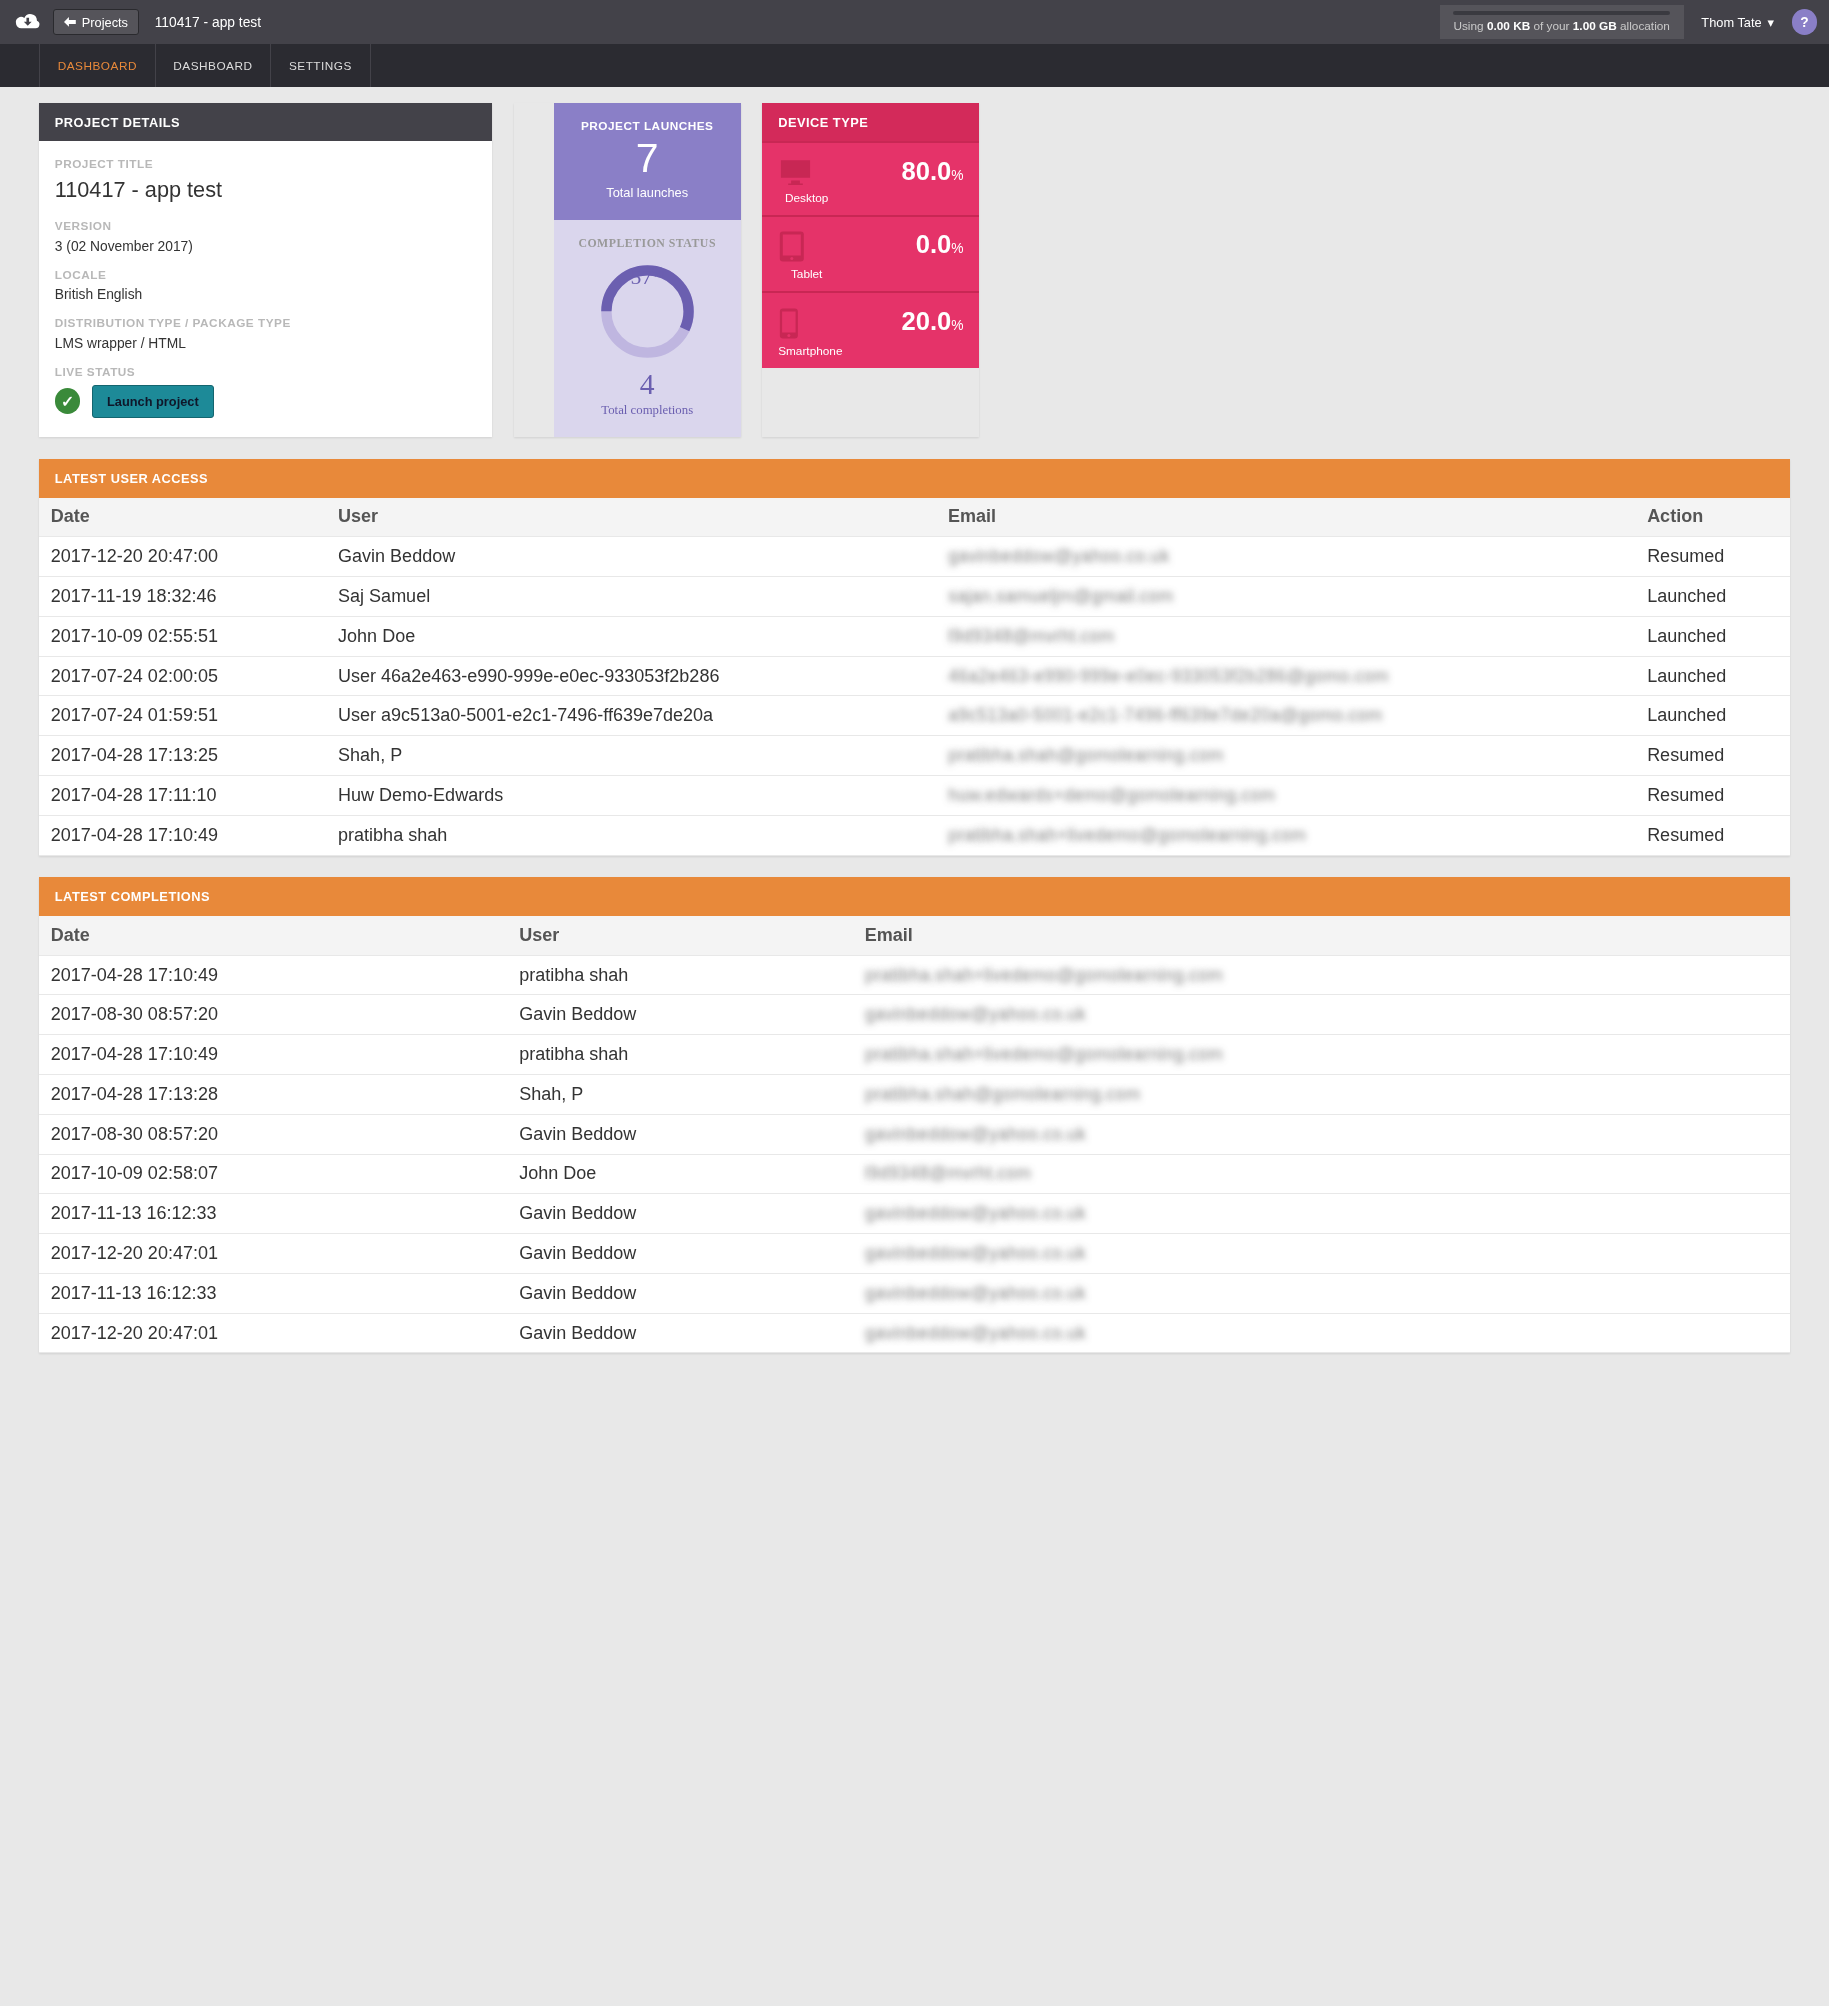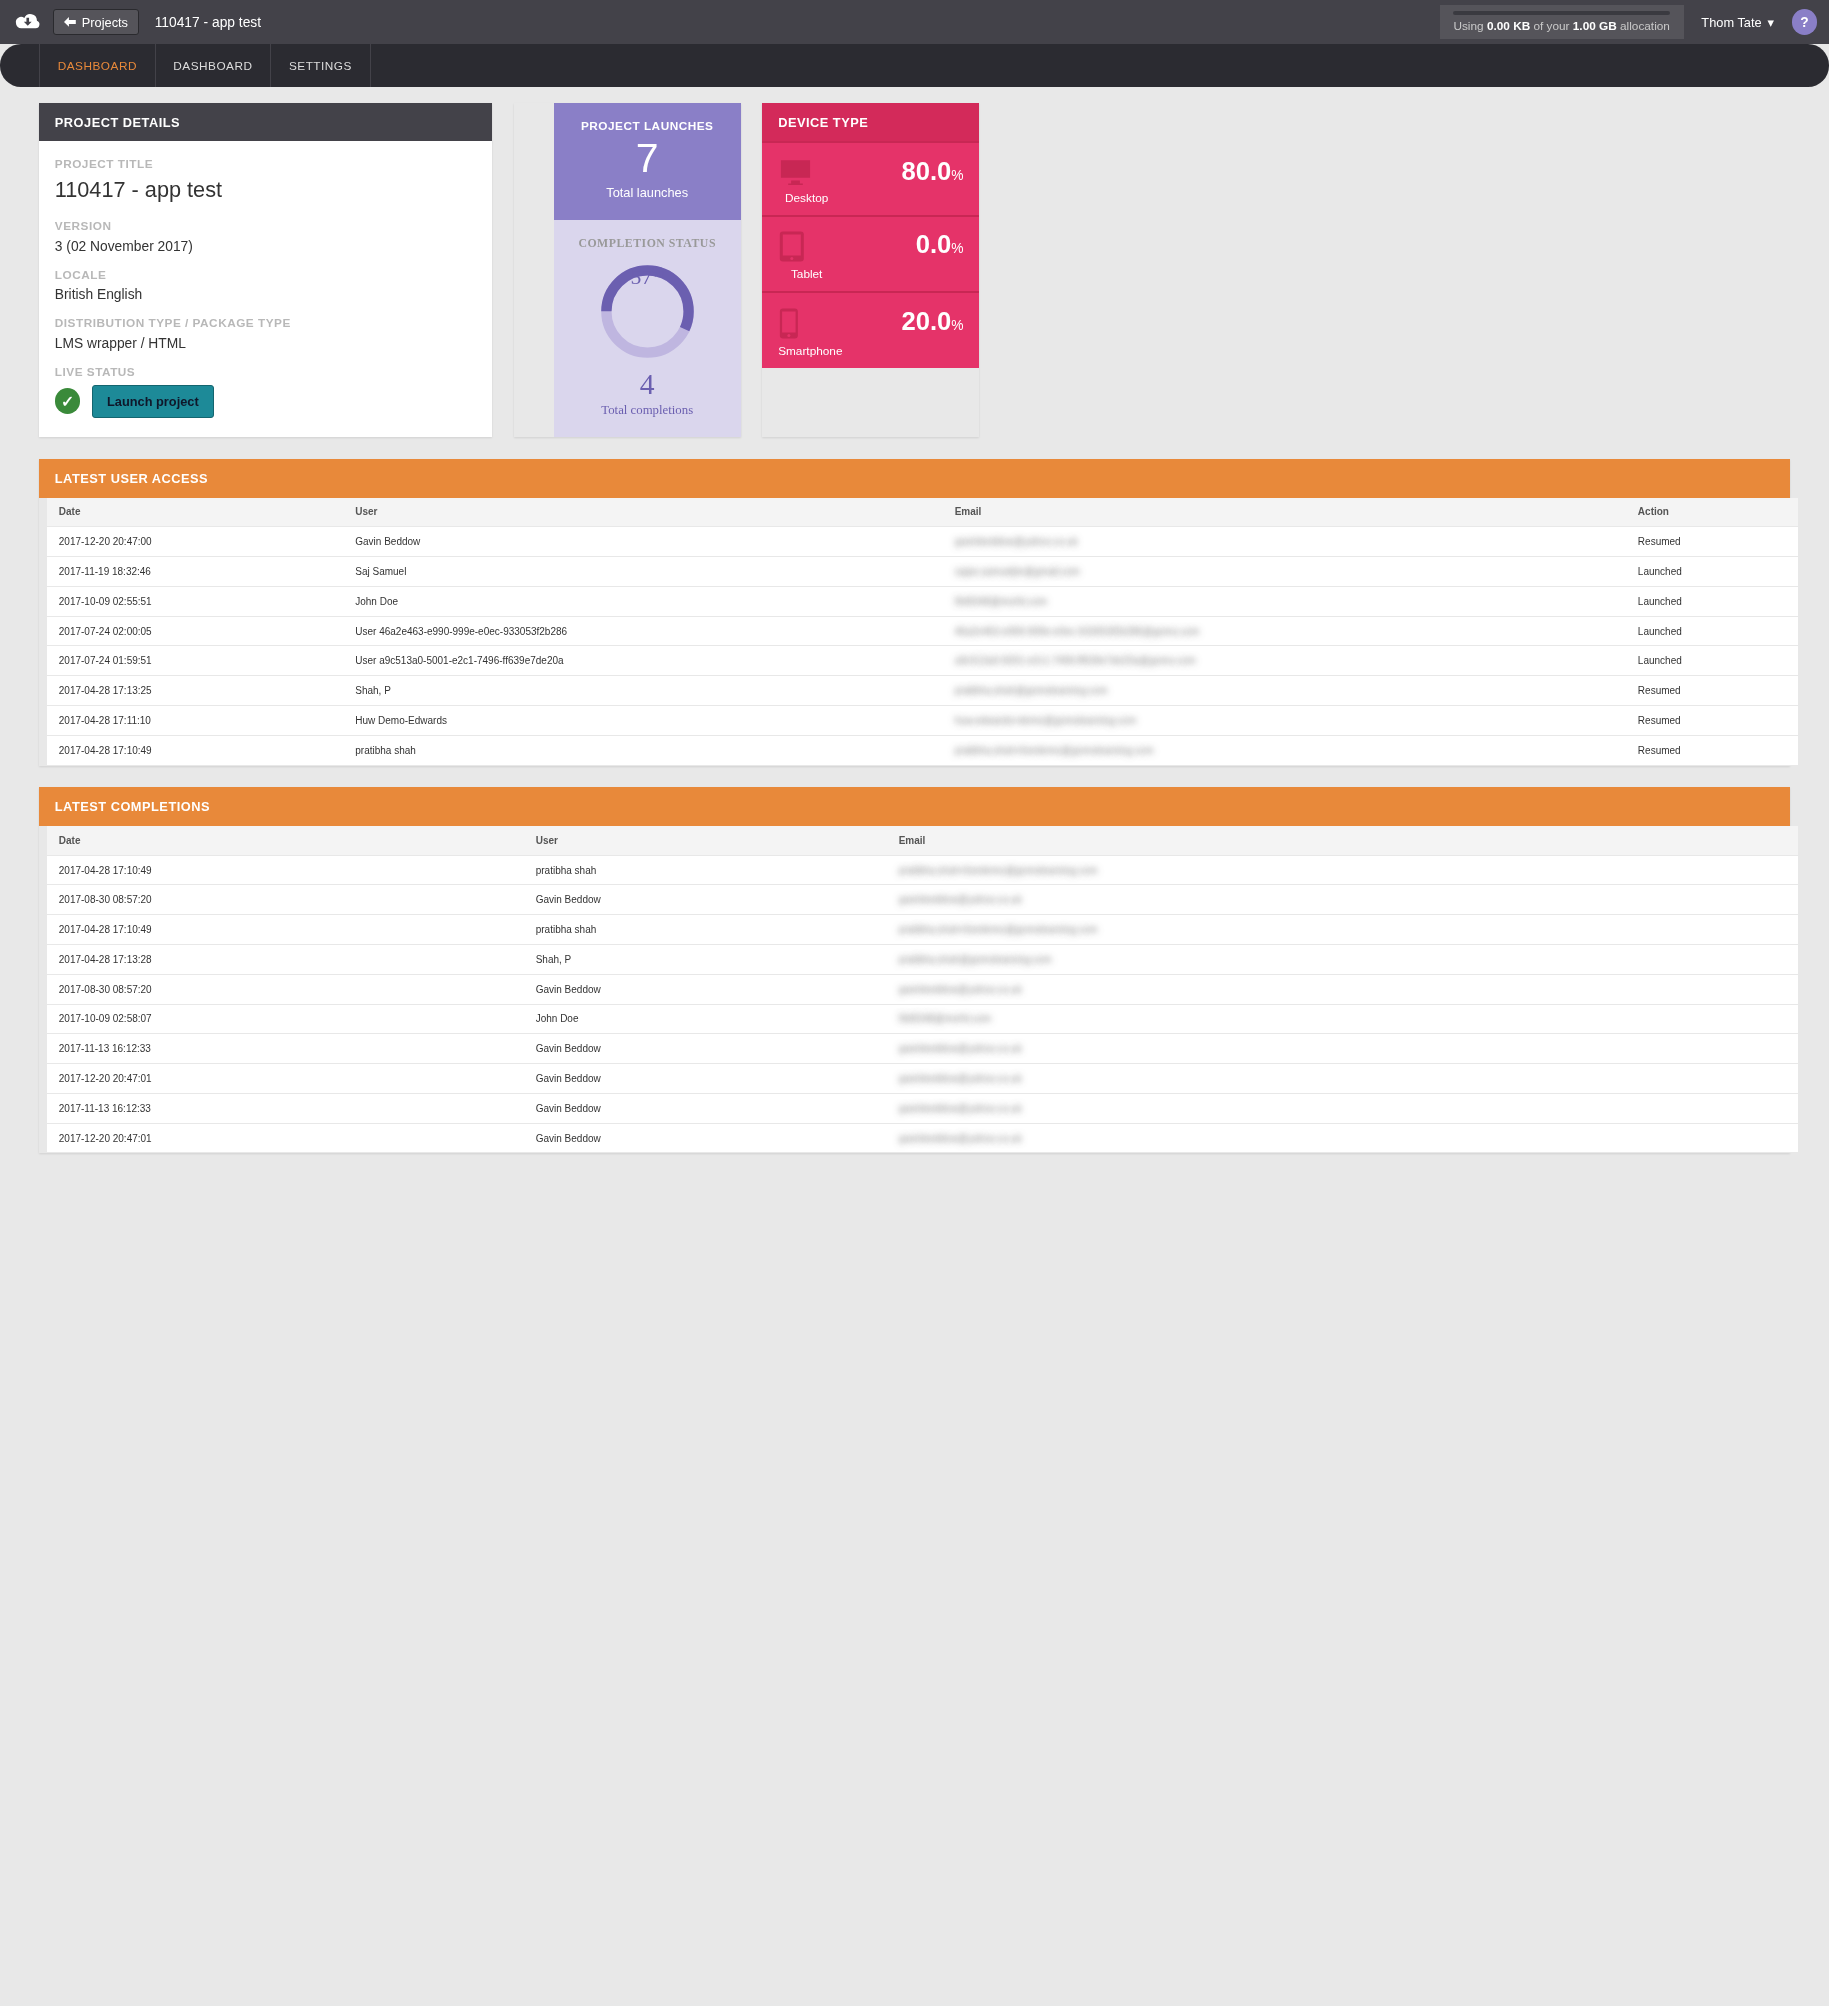--- a/index.html
+++ b/index.html
@@ -11,21 +11,21 @@
 .projects-btn { background: #55545a; border: 1px solid #2a2a2e; border-radius: 3px; color: #fff; padding: 4.9px 9.9px; font-size: 12.8px; display: flex; align-items: center; gap: 5.9px; cursor: pointer; }
 .breadcrumb-title { color: #fff; margin-left: 15.8px; font-size: 13.8px; }
 .topbar-spacer { flex: 1; }
 .allocation-box { background: #55545a; padding: 5.9px 13.8px; font-size: 11.8px; color: #c9c9c9; min-width: 207px; }
 .allocation-box .bar { height: 3.9px; background: #3a3a40; border-radius: 2px; margin-bottom: 3.9px; }
 .allocation-box b { color: #fff; }
 .user-menu { color: #fff; margin: 0 17.7px; font-size: 12.8px; display: flex; align-items: center; gap: 5.9px; cursor: pointer; }
 .help-btn { width: 25.6px; height: 25.6px; border-radius: 50%; background: #8a7fc7; color: #fff; display: flex; align-items: center; justify-content: center; font-weight: bold; cursor: pointer; }
 
 
-.subnav { background: #2b2b31; height: 43px; display: flex; align-items: stretch; padding: 0 39px; border-radius: 21px; }
+.subnav { background: #2b2b31; height: 43px; display: flex; align-items: stretch; padding: 0 39px; }
 .subnav a { color: #ddd; text-decoration: none; font-size: 11.8px; letter-spacing: 0.5px; padding: 0 17.7px; display: flex; align-items: center; border-right: 1px solid #434249; cursor: pointer; }
 .subnav a:first-child { border-left: 1px solid #434249; }
 .subnav a.active { color: #e8893a; }
 
 .content { padding: 15.8px 39px 39px; }
 
 .row { display: flex; gap: 21.7px; margin-bottom: 21.7px; }
 
 
 .panel { background: #fff; box-shadow: 0 1px 2px rgba(0,0,0,0.1); }
@@ -58,21 +58,21 @@
 .devices-col { width: 217px; display: flex; flex-direction: column; box-shadow: 0 1px 2px rgba(0,0,0,0.1); }
 .devices-header { background: #d32a5a; color: #fff; padding: 11.8px 15.8px; font-size: 12.8px; font-weight: 700; letter-spacing: 0.5px; }
 .device-row { background: #e53369; color: #fff; border-top: 2px solid #c82754; padding: 13.8px 15.8px 9.9px; display: flex; align-items: flex-start; }
 .device-iconcol { width: 57px; text-align: center; }
 .device-iconcol .device-icon { font-size: 29.6px; color: #c82754; }
 .device-iconcol .device-label { font-size: 11.8px; margin-top: 3.9px; color: #fff; }
 .device-pct { flex: 1; text-align: right; font-size: 25.6px; font-weight: 600; }
 .device-pct small { font-size: 13.8px; font-weight: 400; }
 
 
-table { width: 100%; border-collapse: collapse; background: #fff; font-size: 10px; margin-left: 8px; }
+table { width: 100%; border-collapse: collapse; background: #fff; font-size: 18px; }
 th, td { text-align: left; padding: 8.9px 11.8px; border-bottom: 1px solid #e8e8e8; }
 th { background: #f4f4f4; font-weight: 600; color: #555; }
 td.blur { color: transparent; text-shadow: 0 0 6.9px rgba(80,80,80,0.7); user-select: none; }
 
 .section { margin-bottom: 21.7px; box-shadow: 0 1px 2px rgba(0,0,0,0.1); }
 
 svg { display: block; }
 </style>
 </head>
 <body>

